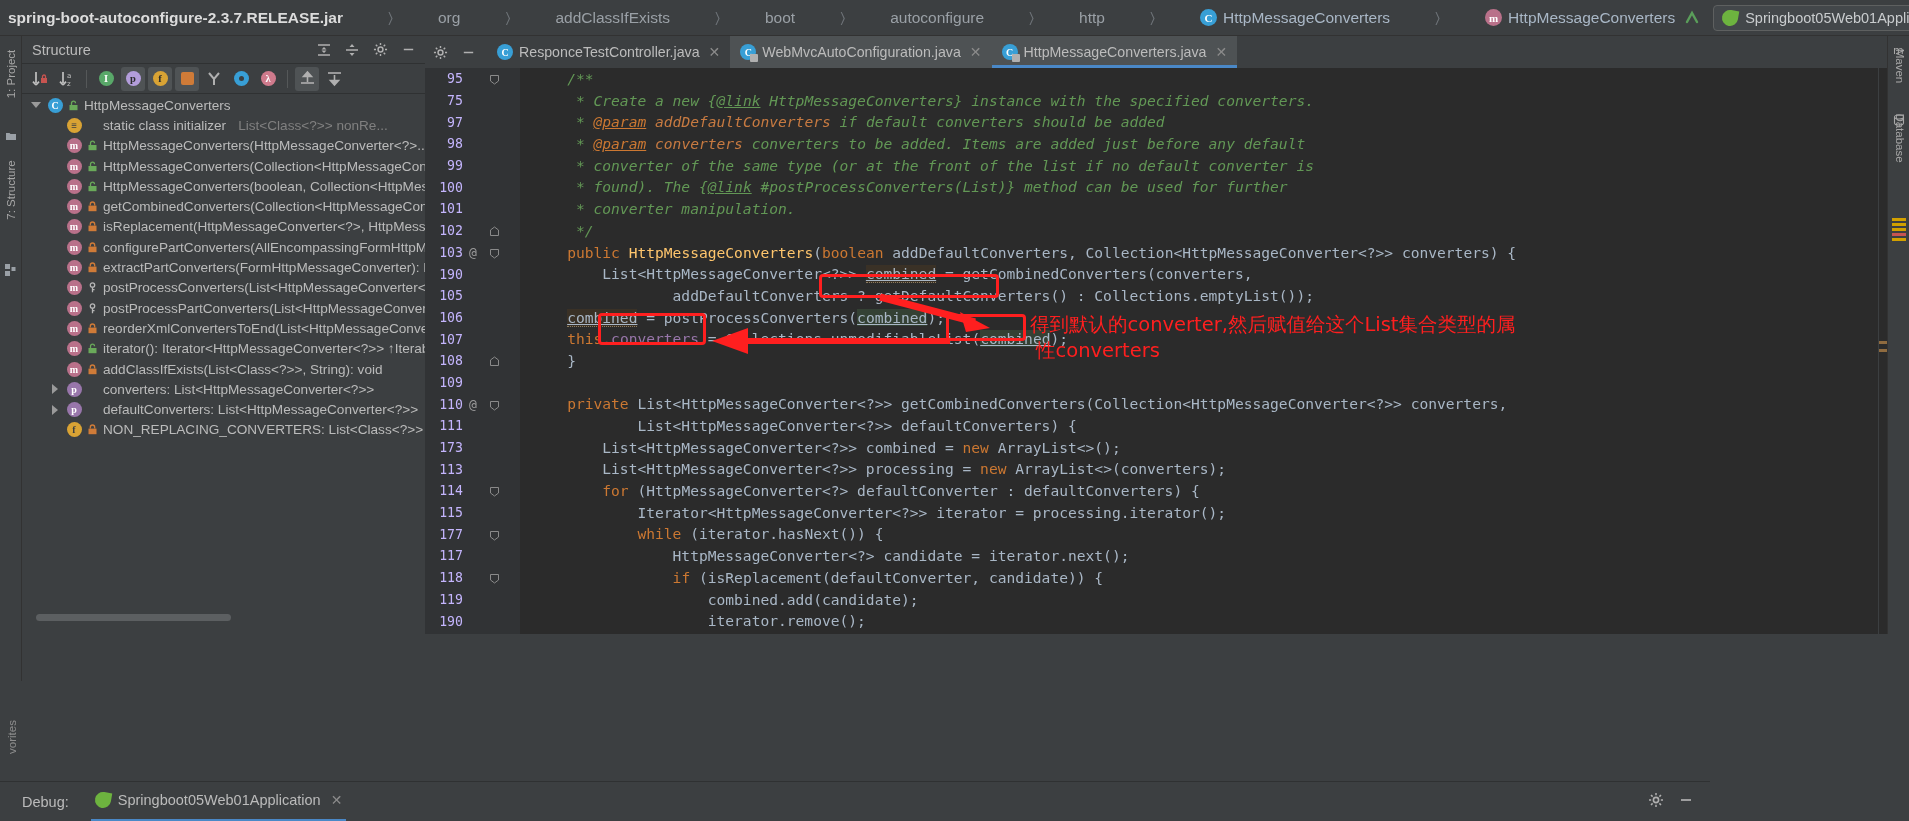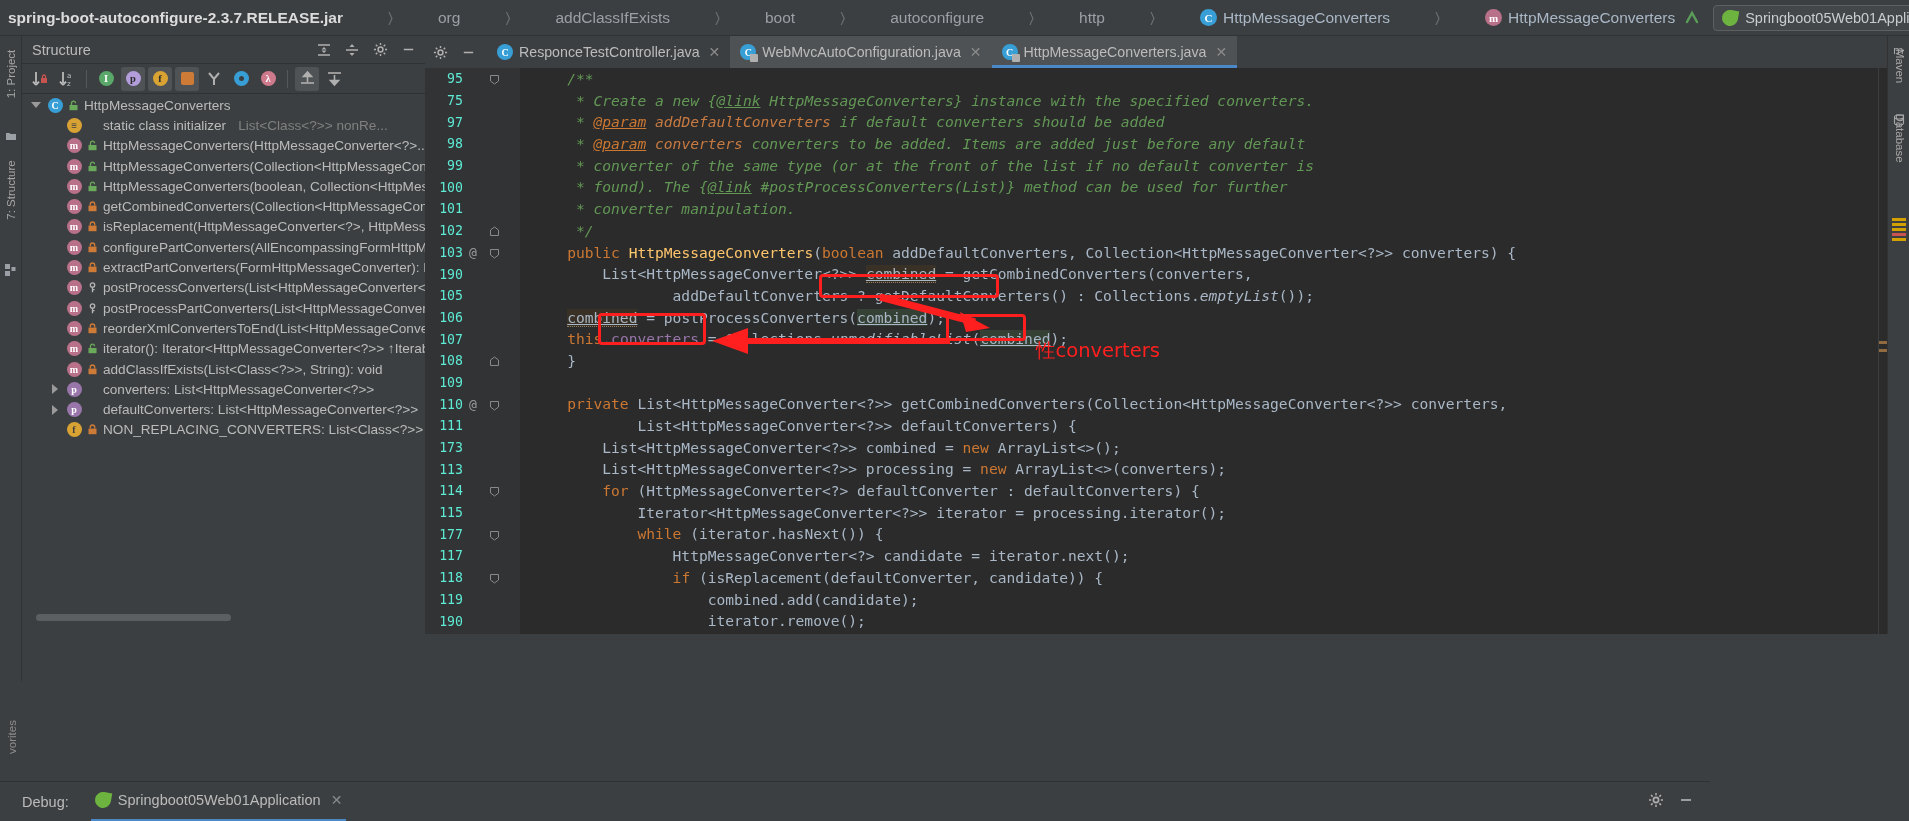--- a/index.html
+++ b/index.html
@@ -161,23 +161,23 @@
     font-family:"DejaVu Sans Mono", monospace;font-size:14.6px;line-height:21.7px;
     white-space:pre;color:#a9b7c6;
   }
   .cl{height:21.7px;padding-left:12px;position:relative;white-space:pre;}
   .kw{color:#cc7832;}
   .cmt{color:#629755;font-style:italic;}
   .tag{color:#629755;font-style:italic;text-decoration:underline;}
   .pname{color:#cc7832;font-style:italic;text-decoration:underline;}
   .pval{color:#c77a41;font-style:italic;}
   .cls{color:#ffc66d;}
-  .num{color:#5eead4;}
+  .num{color:#c4b5fd;}
   .fld{color:#9876aa;}
-  .ital{font-style:italic;}
+  .ital{}
   .hl-comb{background:#3a3126;border-bottom:1px dotted #8a7a5e;}
   .hl-green{background:#344134;}
   .ul{text-decoration:underline;}
 
   .vsep{
     position:absolute;left:1453px;top:0;width:1px;height:566px;background:#3c3f41;
   }
   .rightbar{
     position:absolute;left:1454px;top:0;width:30px;height:566px;background:#2b2b2b;
   }
@@ -838,20 +838,21 @@
     <g>
       <path d="M950 341 L730 341" stroke="#ff1f1f" stroke-width="6" fill="none"></path>
       <path d="M712 341 L748 328 L748 354 Z" fill="#ff1f1f"></path>
     </g>
   </svg>
 
   <div class="rbox" style="left:819px;top:274px;width:180px;height:24px;"></div>
   <div class="rbox" style="left:598px;top:313px;width:108px;height:32px;"></div>
   <div class="rbox" style="left:946px;top:314px;width:80px;height:27px;"></div>
 
+  <div class="cn-text" style="left:1030px;top:312px;">得到默认的converter,然后赋值给这个List集合类型的属</div>
   <div class="cn-text" style="left:1036px;top:338px;">性converters</div>
 
   <div class="sidestrip">
     <div class="ss-ico" style="top:6px;">
       <svg width="12" height="12" viewBox="0 0 12 12">
           <text x="0" y="10" font-size="11" fill="#a7a7a7" font-family="DejaVu Sans">m</text>
         </svg>
     </div>
     <div class="ss-txt m">Maven</div>
     <div class="ss-txt db">Database</div>

